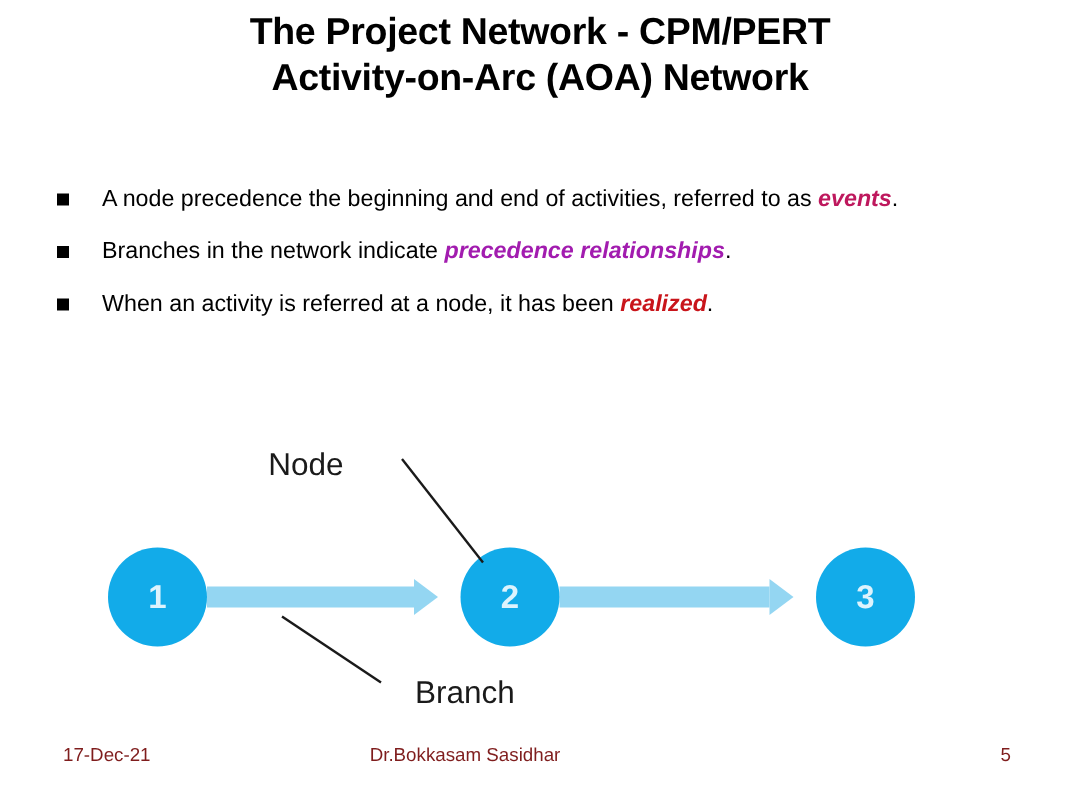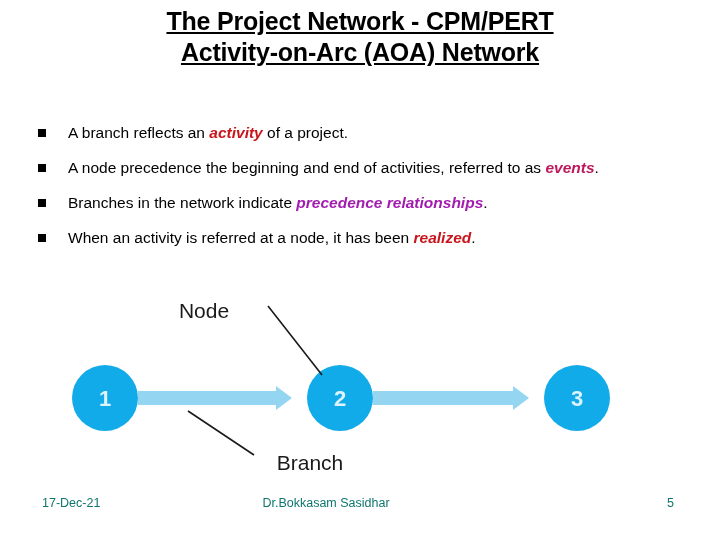--- a/index.html
+++ b/index.html
@@ -22,21 +22,21 @@
     left: 0;
     top: 6px;
     width: 720px;
     text-align: center;
     font-size: 25px;
     font-weight: bold;
     line-height: 31px;
     letter-spacing: -0.2px;
     color: #000000;
   }
-  #slide-title .title-line { display: block; white-space: nowrap; text-decoration: underline; }
+  #slide-title .title-line { display: block; white-space: nowrap; }
 
   
   #body-list {
     position: absolute;
     left: 38px;
     top: 122px;
     width: 650px;
   }
   .bullet-row {
     position: relative;
@@ -72,56 +72,50 @@
   #network-diagram svg { display: block; }
 
   
   #slide-footer {
     position: absolute;
     left: 0;
     top: 496px;
     width: 720px;
     height: 20px;
     font-size: 12.5px;
-    color: #0f766e;
+    color: #7f1d1d;
   }
   #footer-date {
     position: absolute;
     left: 42px;
     top: 0;
   }
   #footer-author {
     position: absolute;
-    left: 16px;
+    left: 0;
     top: 0;
     width: 620px;
     text-align: center;
   }
   #footer-page {
     position: absolute;
     right: 46px;
     top: 0;
   }
 </style>
 </head>
 <body>
 
 <div id="slide-title">
   <span class="title-line">The Project Network - CPM/PERT</span>
   <span class="title-line">Activity-on-Arc (AOA) Network</span>
 </div>
 
 <div id="body-list">
 
-  <div class="bullet-row">
-    <span class="bullet-marker"></span>
-    <span class="bullet-text">
-      <span>A branch reflects an </span><span class="em-red" style="color: rgb(201, 21, 27);">activity</span><span> of a project.</span>
-    </span>
-  </div>
 
   <div class="bullet-row">
     <span class="bullet-marker"></span>
     <span class="bullet-text">
       <span>A node precedence the beginning and end of activities, referred to as </span><span class="em-red" style="color: #be185d;">events</span><span>.</span>
     </span>
   </div>
 
   <div class="bullet-row">
     <span class="bullet-marker"></span>

